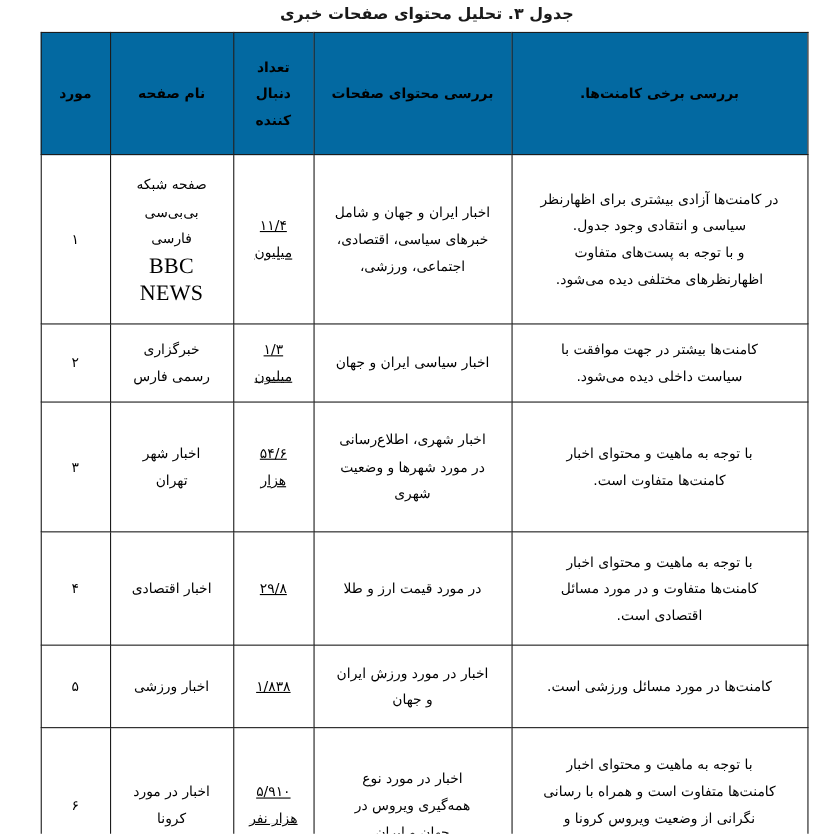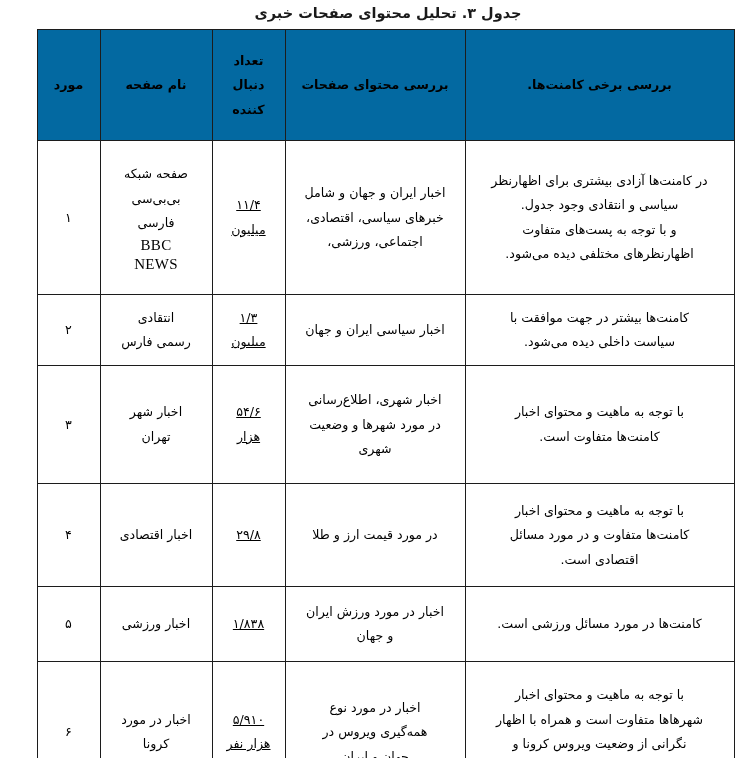--- a/index.html
+++ b/index.html
@@ -86,21 +86,21 @@
   td.cell-content {
     line-height: 2.05;
     padding: 6px 7px;
   }
   td.cell-comment {
     line-height: 2.15;
     padding: 6px 10px;
   }
   .latin {
     font-family: "Liberation Serif", "DejaVu Serif", serif;
-    font-size: 15px;
+    font-size: 20px;
     letter-spacing: 0.3px;
     display: block;
     line-height: 1.25;
   }
   .line { display: block; }
   tr.r1 td { height: 145px; }
   tr.r2 td { height: 62px; }
   tr.r3 td { height: 109px; }
   tr.r4 td { height: 94px; }
   tr.r5 td { height: 66px; }
@@ -163,21 +163,21 @@
               <span class="line">سیاست داخلی دیده می‌شود.</span>
             </td>
             <td class="cell-content">
               <span class="line">اخبار سیاسی ایران و جهان</span>
             </td>
             <td class="cell-follow">
               <span class="line">۱/۳</span>
               <span class="line">میلیون</span>
             </td>
             <td class="cell-page">
-              <span class="line">انتقادی</span>
+              <span class="line">خبرگزاری</span>
               <span class="line">رسمی فارس</span>
             </td>
             <td class="cell-item">۲</td>
           </tr>
           <tr class="r3">
             <td class="cell-comment">
               <span class="line">با توجه به ماهیت و محتوای اخبار</span>
               <span class="line">کامنت‌ها متفاوت است.</span>
             </td>
             <td class="cell-content">
@@ -224,21 +224,21 @@
               <span class="line">۱/۸۳۸</span>
             </td>
             <td class="cell-page">
               <span class="line">اخبار ورزشی</span>
             </td>
             <td class="cell-item">۵</td>
           </tr>
           <tr class="r6">
             <td class="cell-comment">
               <span class="line">با توجه به ماهیت و محتوای اخبار</span>
-              <span class="line">شهرها‌ها متفاوت است و همراه با اظهار</span>
+              <span class="line">کامنت‌ها متفاوت است و همراه با رسانی</span>
               <span class="line">نگرانی از وضعیت ویروس کرونا و</span>
               <span class="line">پیگیری از نحوه خرید واکسن</span>
             </td>
             <td class="cell-content">
               <span class="line">اخبار در مورد نوع</span>
               <span class="line">همه‌گیری ویروس در</span>
               <span class="line">جهان و ایران</span>
             </td>
             <td class="cell-follow">
               <span class="line">۵/۹۱۰</span>

